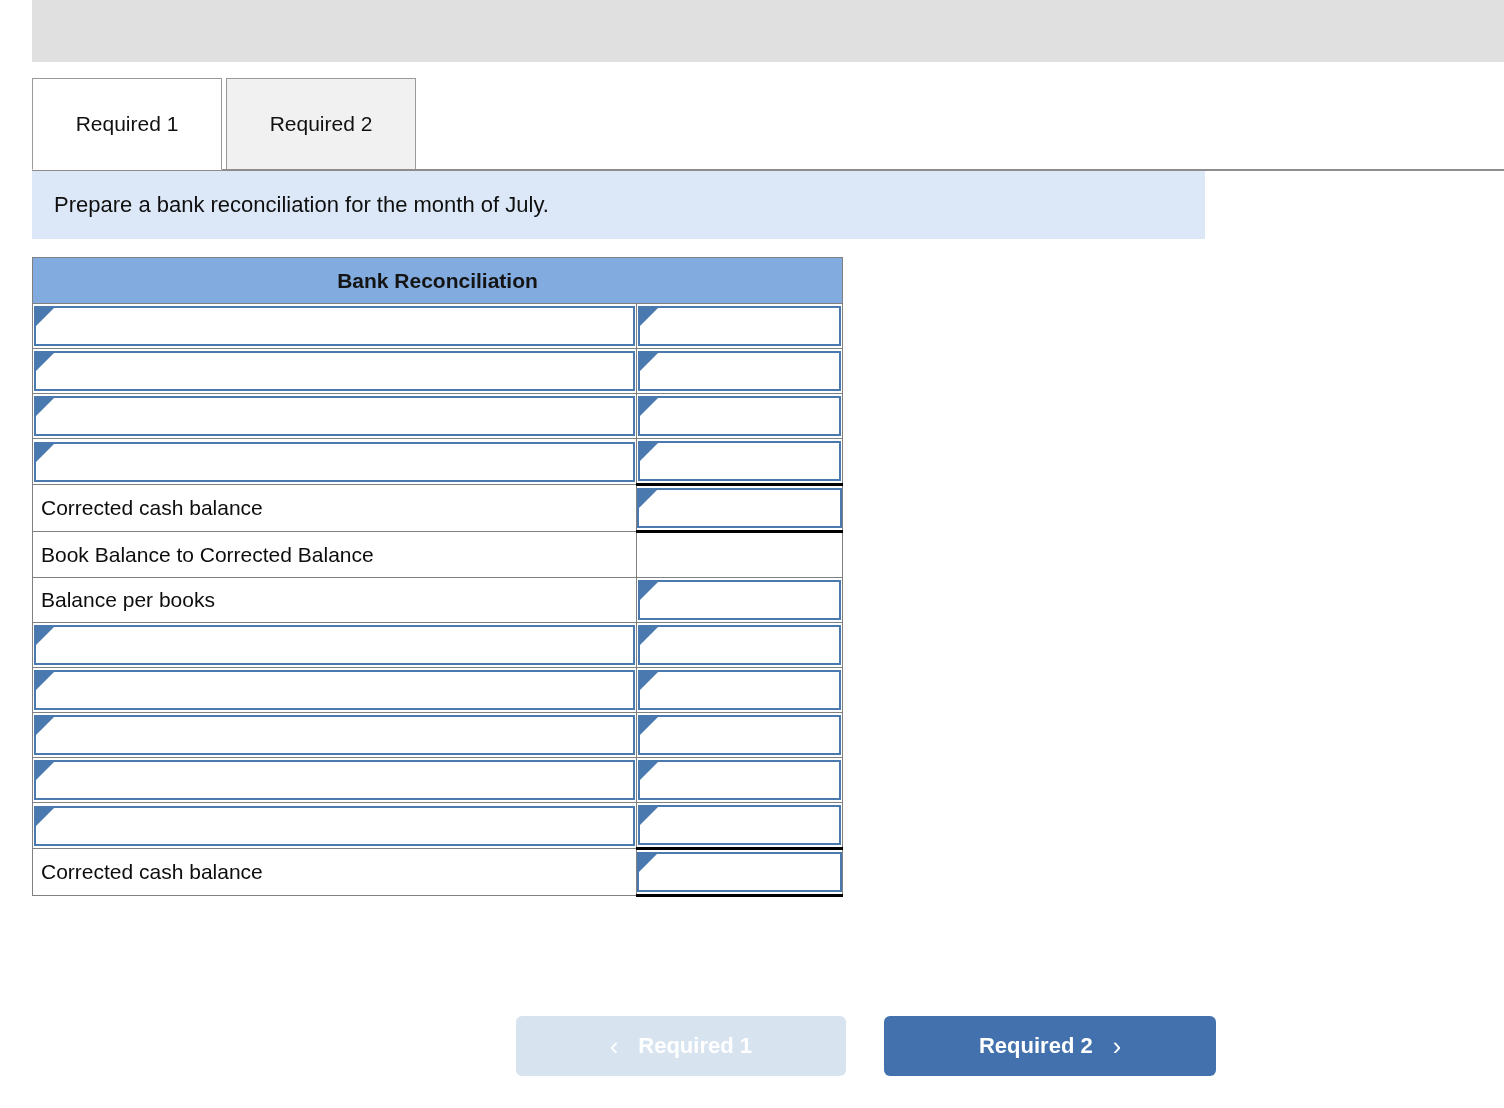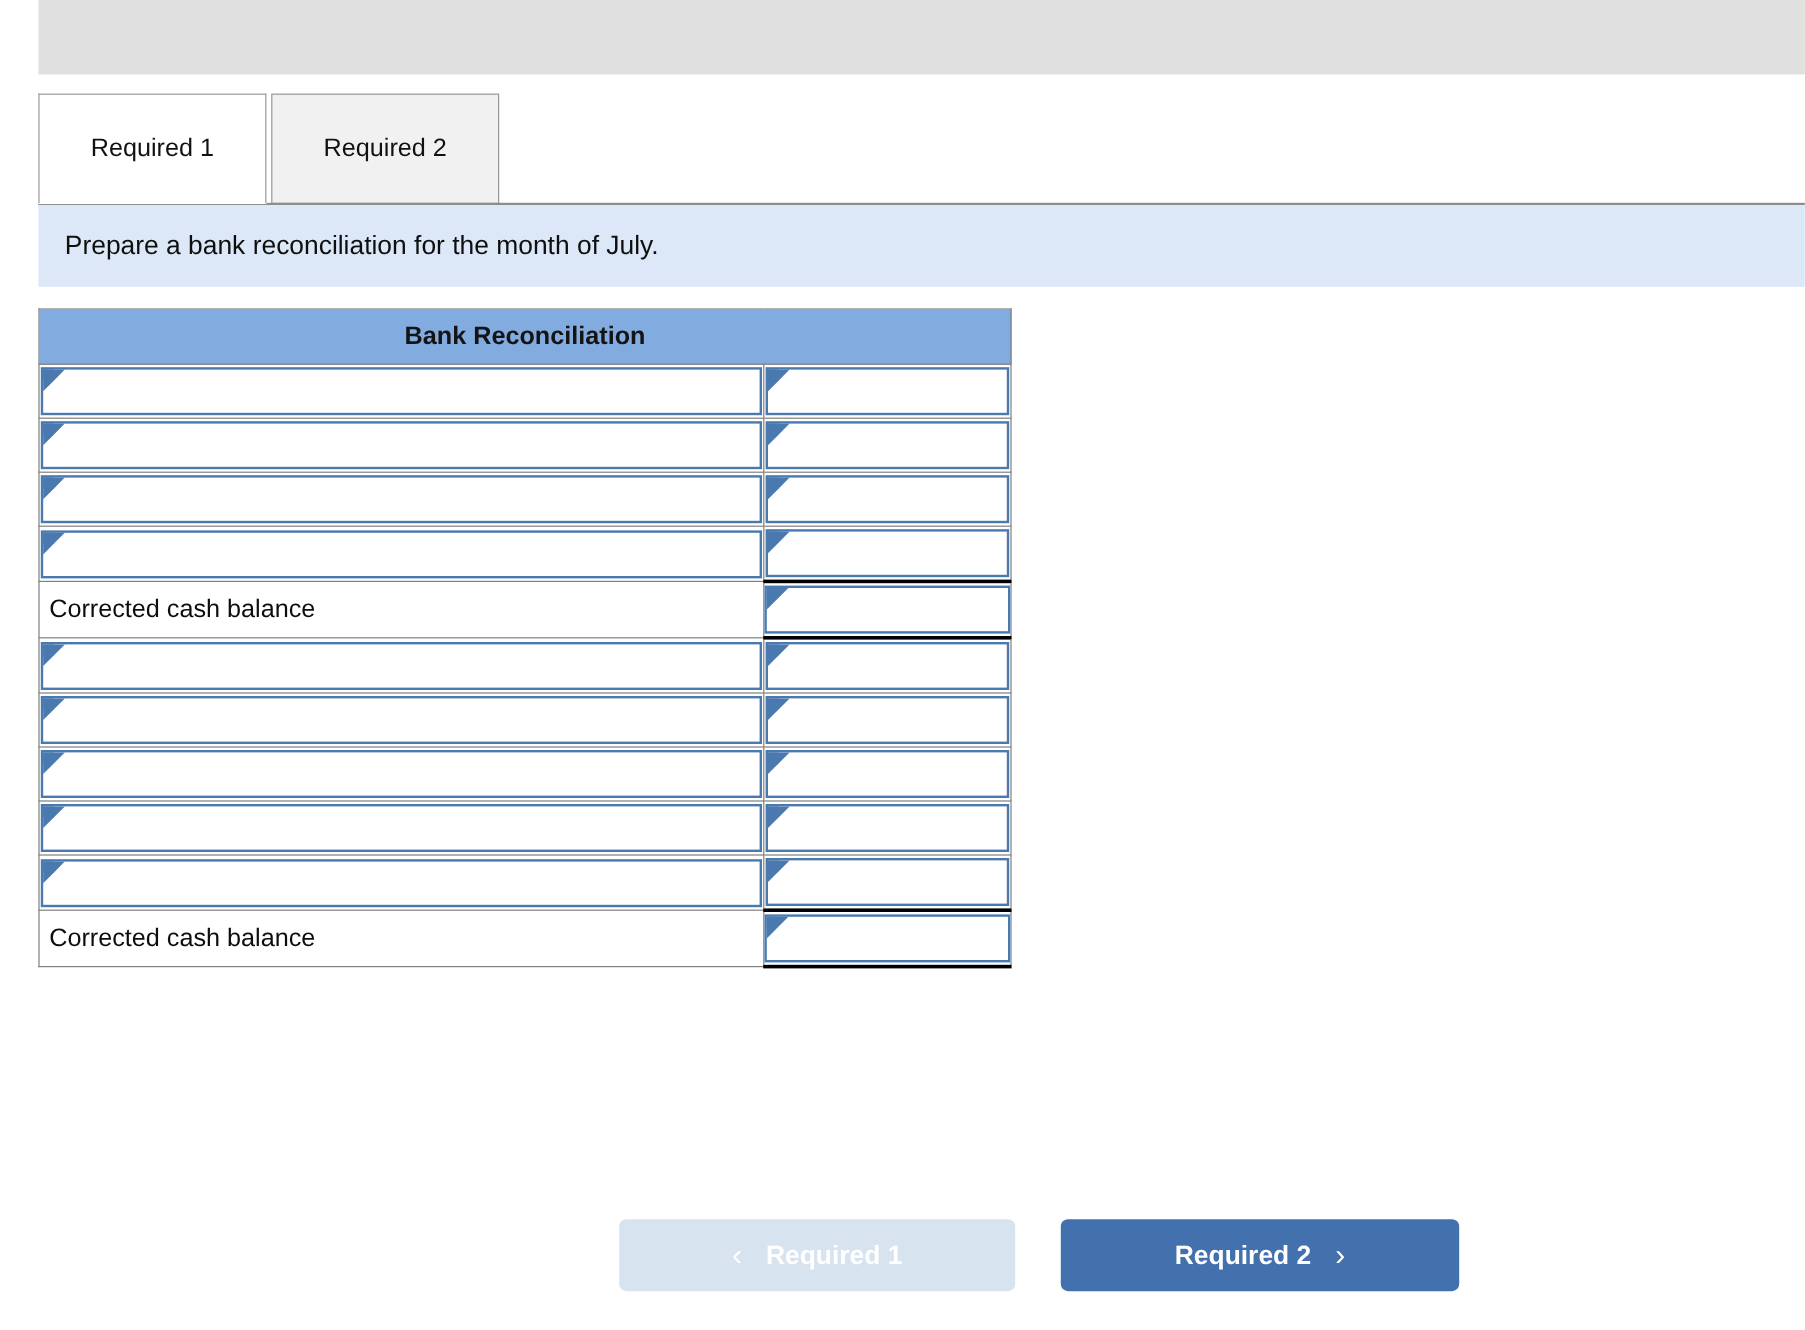--- a/index.html
+++ b/index.html
@@ -63,21 +63,21 @@
     width: 1472px;
     height: 2px;
     background: #8d8d8d;
   }
 
   
   .subbar {
     position: absolute;
     left: 32px;
     top: 171px;
-    width: 1472px;
+    width: 1173px;
     height: 68px;
     background: #dce8f7;
     display: flex;
     align-items: center;
     box-sizing: border-box;
   }
   .subbar-text {
     margin-left: 22px;
     font-size: 22px;
     color: #0f0f0f;
@@ -254,21 +254,35 @@
 
     <tr>
       <td>
         <div class="lbl">Corrected cash balance</div>
       </td>
       <td class="boxcell total-cell">
         <div class="cellbox"></div>
       </td>
     </tr>
 
-
+    <tr>
+      <td>
+        <div class="lbl">Book Balance to Corrected Balance</div>
+      </td>
+      <td class="plaincell"></td>
+    </tr>
+
+    <tr>
+      <td>
+        <div class="lbl">Balance per books</div>
+      </td>
+      <td class="boxcell">
+        <div class="cellbox"></div>
+      </td>
+    </tr>
 
     <tr>
       <td class="boxcell">
         <div class="cellbox"></div>
       </td>
       <td class="boxcell">
         <div class="cellbox"></div>
       </td>
     </tr>
 

